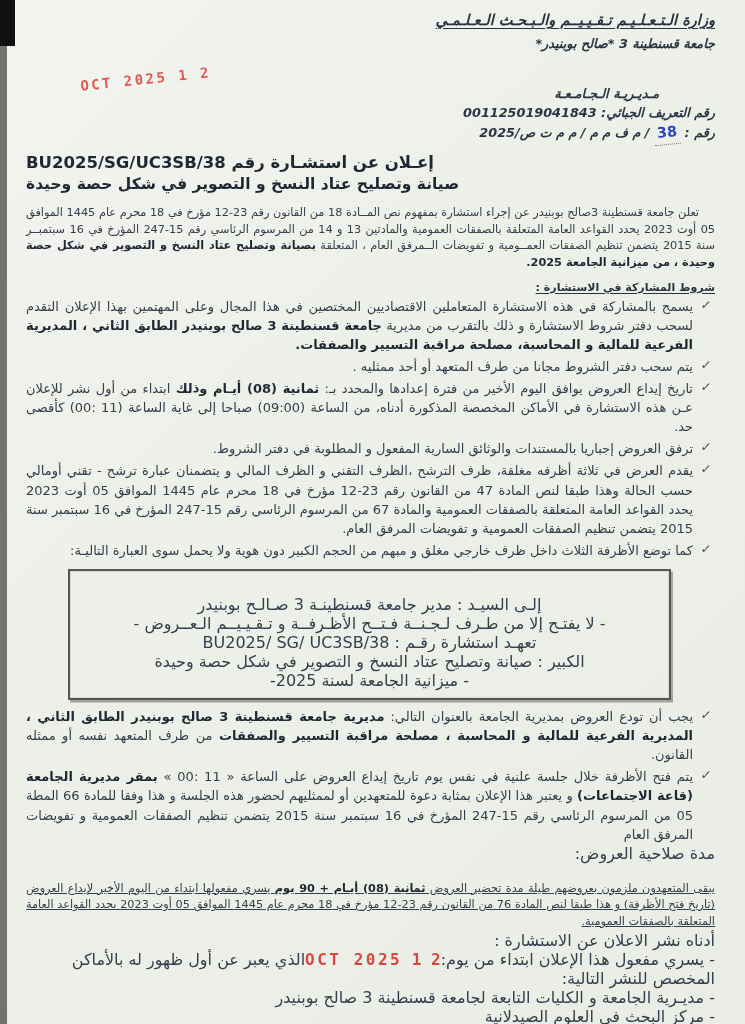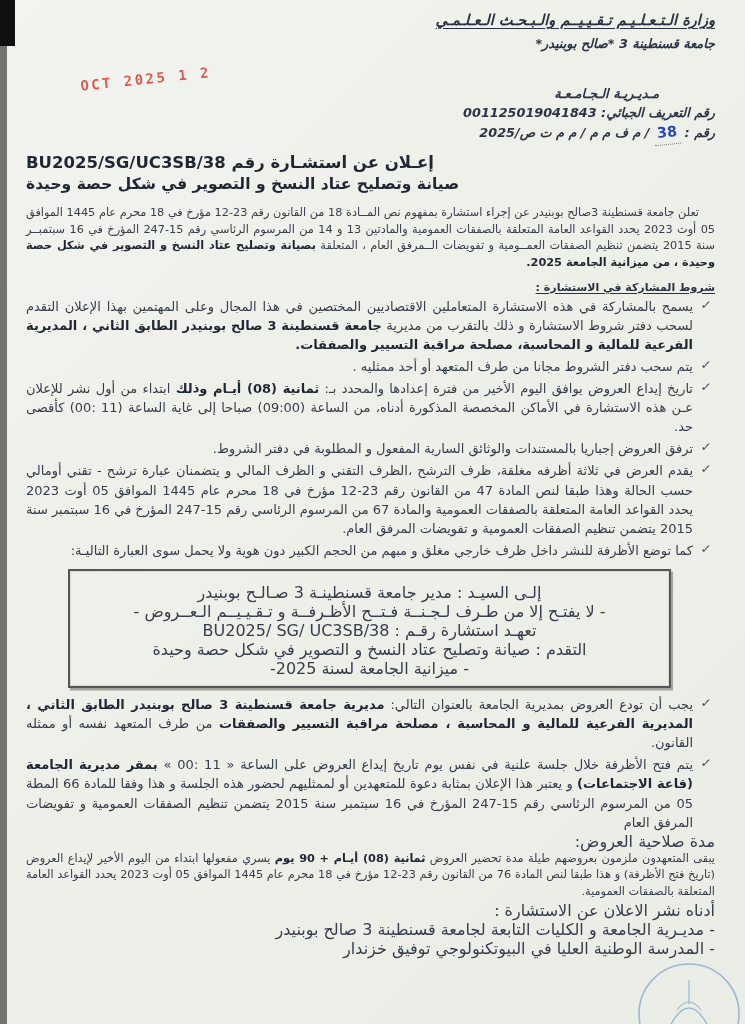--- a/index.html
+++ b/index.html
@@ -34,21 +34,21 @@
   .indent{text-indent:16px;margin-top:12px;}
   b.dk{color:#1f2733;}
   .sec-head{font-size:11px;font-weight:bold;color:#29313f;text-decoration:underline;
     text-underline-offset:2px;margin-top:9px;}
   .chk{display:flex;align-items:flex-start;margin-top:3px;padding-right:4px;}
   .chk .mark{flex:0 0 18px;font-weight:bold;color:#3e4652;transform:skewX(-10deg);font-size:12px;padding-top:1px;}
   .chk .txt{flex:1;font-size:13px;line-height:1.47;text-align:justify;}
   
   .env-box{margin:9px 44px 7px 42px;border:2px solid #55555a;
     box-shadow:2px 2.5px 0 0 #a4a49c, inset 0 0 0 1px #dadad2;
-    padding:12px 8px 8px;text-align:center;color:#20283"4;}
+    padding:24px 8px 8px;text-align:center;color:#20283"4;}
   .env-box .l{font-weight:bold;font-size:13px;line-height:1.5;color:#222a36;}
   .env-box .l4{font-size:15px;margin-top:2px;}
   .env-box .u{text-decoration:underline;text-underline-offset:2px;}
   .env-box .l5{font-size:12.4px;}
   /* arrow headings */
   .arrow-head{display:flex;align-items:center;margin-top:8px;padding-right:6px;}
   .chev{width:7px;height:7px;border-left:2px solid #3c4450;border-bottom:2px solid #3c4450;
     transform:rotate(45deg);margin-left:9px;flex:0 0 auto;}
   .arrow-head .ht{font-size:12.4px;font-weight:bold;color:#29313f;text-decoration:underline;text-underline-offset:2px;}
   .sub{padding-right:10px;}
@@ -120,53 +120,57 @@
     <div class="chk">
       <span class="mark">✓</span>
       <span class="txt"><span>ترفق العروض إجباريا بالمستندات والوثائق السارية المفعول و المطلوبة في دفتر الشروط.</span></span>
     </div>
     <div class="chk">
       <span class="mark">✓</span>
       <span class="txt"><span>يقدم العرض في ثلاثة أظرفه مغلقة، ظرف الترشح ،الظرف التقني و الظرف المالي و يتضمنان عبارة ترشح - تقني أومالي حسب الحالة وهذا طبقا لنص المادة 47 من القانون رقم 23-12 مؤرخ في 18 محرم عام 1445 الموافق 05 أوت 2023 يحدد القواعد العامة المتعلقة بالصفقات العمومية  والمادة 67 من المرسوم الرئاسي رقم 15-247 المؤرخ في 16 سبتمبر سنة 2015 يتضمن تنظيم الصفقات العمومية و تفويضات المرفق العام.</span></span>
     </div>
     <div class="chk">
       <span class="mark">✓</span>
-      <span class="txt"><span>كما توضع الأظرفة للنشر  داخل ظرف خارجي مغلق و مبهم من الحجم الكبير دون هوية ولا يحمل سوى العبارة التاليـة:</span></span>
+      <span class="txt"><span>كما توضع الأظرفة الثلاث  داخل ظرف خارجي مغلق و مبهم من الحجم الكبير دون هوية ولا يحمل سوى العبارة التاليـة:</span></span>
     </div>
 
     <div class="env-box">
       <div class="l">إلـى السيـد : مدير جامعة قسنطينـة 3 صـالـح بوبنيدر</div>
       <div class="l">- لا يفتـح إلا من طـرف لـجـنــة فـتــح الأظـرفــة و تـقـيـيــم الـعــروض -</div>
       <div class="l"><span>تعهـد استشارة رقـم :</span> <span>BU2025/ SG/ UC3SB/38</span></div>
-      <div class="l l4"><span class="u">التقدم :</span> <span>صيانة وتصليح عتاد النسخ و التصوير في شكل حصة وحيدة</span></div>
+      <div class="l l4"><span class="u">الكبير :</span> <span>صيانة وتصليح عتاد النسخ و التصوير في شكل حصة وحيدة</span></div>
       <div class="l l5">- ميزانية الجامعة لسنة 2025-</div>
     </div>
 
     <div class="chk">
       <span class="mark">✓</span>
       <span class="txt"><span>يجب أن تودع العروض بمديرية الجامعة بالعنوان التالي: </span><b class="dk">مديرية جامعة  قسنطينة 3 صالح بوبنيدر الطابق الثاني ، المديرية الفرعية للمالية و المحاسبة ، مصلحة مراقبة التسيير والصفقات</b><span> من طرف المتعهد نفسه أو ممثله القانون.</span></span>
     </div>
     <div class="chk">
       <span class="mark">✓</span>
       <span class="txt"><span>يتم فتح الأظرفة خلال جلسة علنية في نفس يوم تاريخ إيداع العروض على الساعة « 11 :00 » </span><b class="dk">بمقر مديرية الجامعة (قاعة الاجتماعات)</b><span> و يعتبر هذا الإعلان  بمثابة دعوة  للمتعهدين أو لممثليهم لحضور هذه الجلسة و هذا وفقا للمادة 66 المطة 05 من  المرسوم الرئاسي رقم 15-247 المؤرخ في 16 سبتمبر سنة 2015 يتضمن تنظيم الصفقات العمومية و تفويضات المرفق العام</span></span>
     </div>
 
     <div class="arrow-head">
       <span class="chev"></span>
       <span class="ht">مدة صلاحية العروض:</span>
     </div>
-    <div class="para sub" style="margin-top:0;"><span>يبقى المتعهدون ملزمون بعروضهم طيلة مدة تحضير العروض </span><b class="dk">ثمانية (08) أيـام + 90 يوم</b><span>  يسري مفعولها ابتداء من اليوم الأخير لإيداع العروض (تاريخ فتح الأظرفة) و هذا طبقا لنص المادة 76 من القانون رقم 23-12 مؤرخ في 18 محرم عام 1445 الموافق 05 أوت 2023 يحدد القواعد العامة المتعلقة بالصفقات العمومية.</span></div>
+    <div class="para sub" style="margin-top:18px;text-decoration:underline;"><span>يبقى المتعهدون ملزمون بعروضهم طيلة مدة تحضير العروض </span><b class="dk">ثمانية (08) أيـام + 90 يوم</b><span>  يسري مفعولها ابتداء من اليوم الأخير لإيداع العروض (تاريخ فتح الأظرفة) و هذا طبقا لنص المادة 76 من القانون رقم 23-12 مؤرخ في 18 محرم عام 1445 الموافق 05 أوت 2023 يحدد القواعد العامة المتعلقة بالصفقات العمومية.</span></div>
 
     <div class="arrow-head">
       <span class="chev"></span>
       <span class="ht">أدناه نشر الاعلان  عن الاستشارة :</span>
     </div>
+    <div class="pub-line">
+      <span>- يسري مفعول هذا الإعلان ابتداء من يوم:</span><span class="dotline"><span class="redstamp stamp2">2 1 OCT 2025</span></span><span>الذي يعبر عن أول ظهور له بالأماكن المخصص للنشر التالية:</span>
+    </div>
 
     <div class="pub-list">
       <div class="row">- مديـرية الجامعة و الكليات التابعة لجامعة قسنطينة 3 صالح بوبنيدر</div>
+      <div class="row">- مركز البحث في العلوم الصيدلانية</div>
       <div class="row">- المدرسة الوطنية العليا في البيوتكنولوجي توفيق خزندار</div>
     </div>
   </div>
 
   <div class="sig-zone">
     <svg class="logo-faint" width="112" height="112" viewBox="0 0 112 112">
       <circle cx="56" cy="56" r="50" fill="none" stroke="#9fb7d4" stroke-width="1.6"></circle>
       <path d="M36,70 Q56,30 76,70" fill="none" stroke="#9fb7d4" stroke-width="1.4"></path>
       <path d="M44,52 q12,-16 24,0" fill="none" stroke="#9fb7d4" stroke-width="1.2"></path>
       <line x1="56" y1="22" x2="56" y2="46" stroke="#9fb7d4" stroke-width="1.2"></line>

